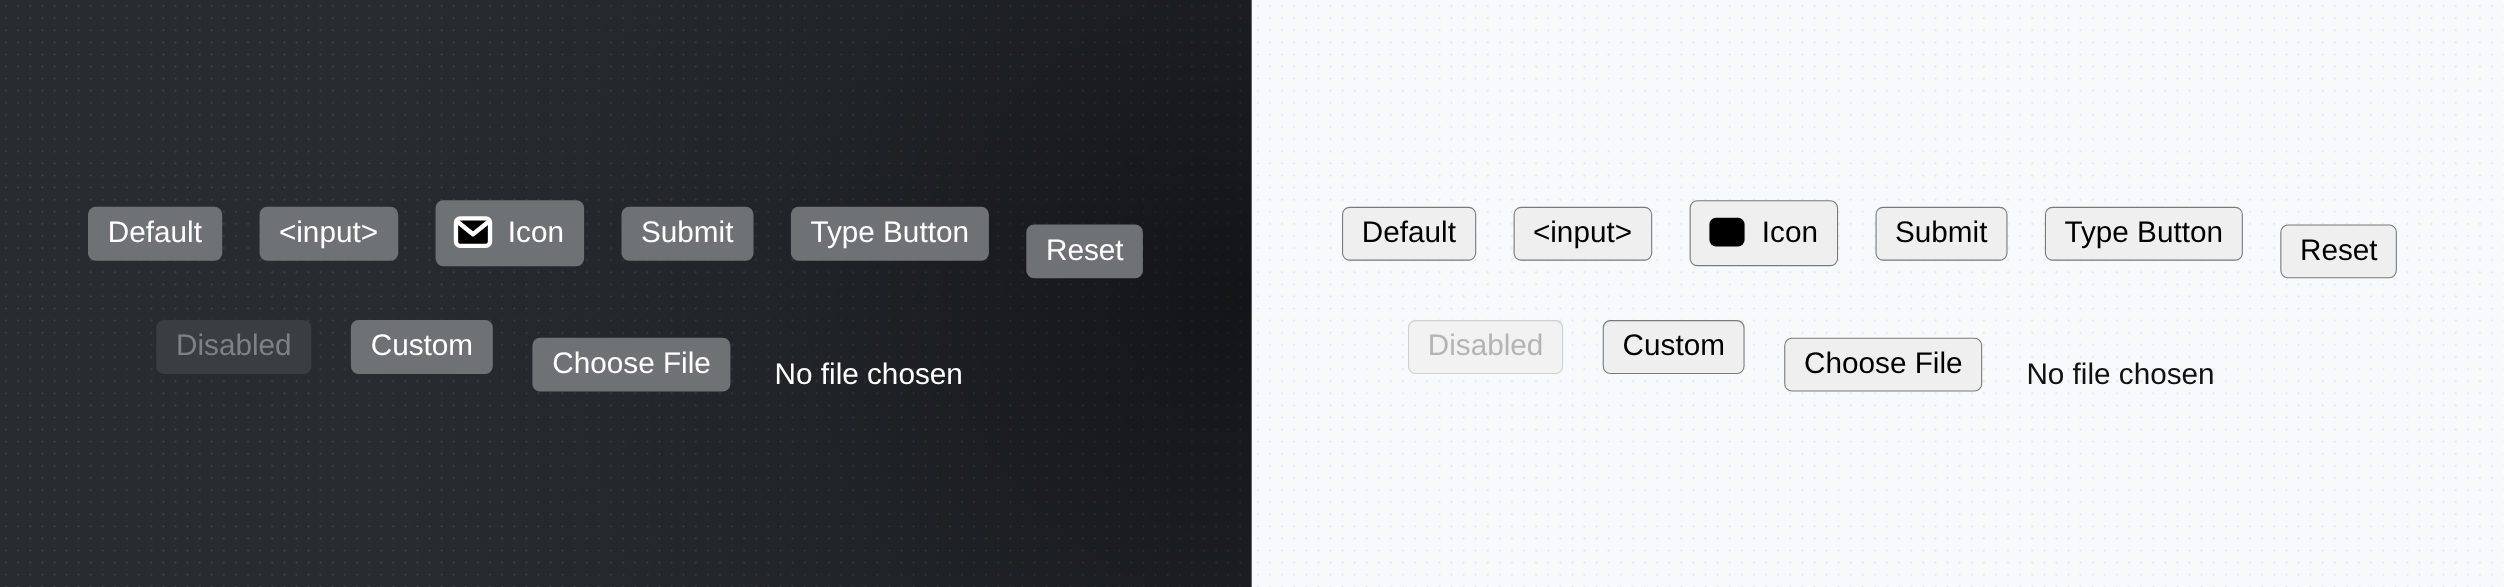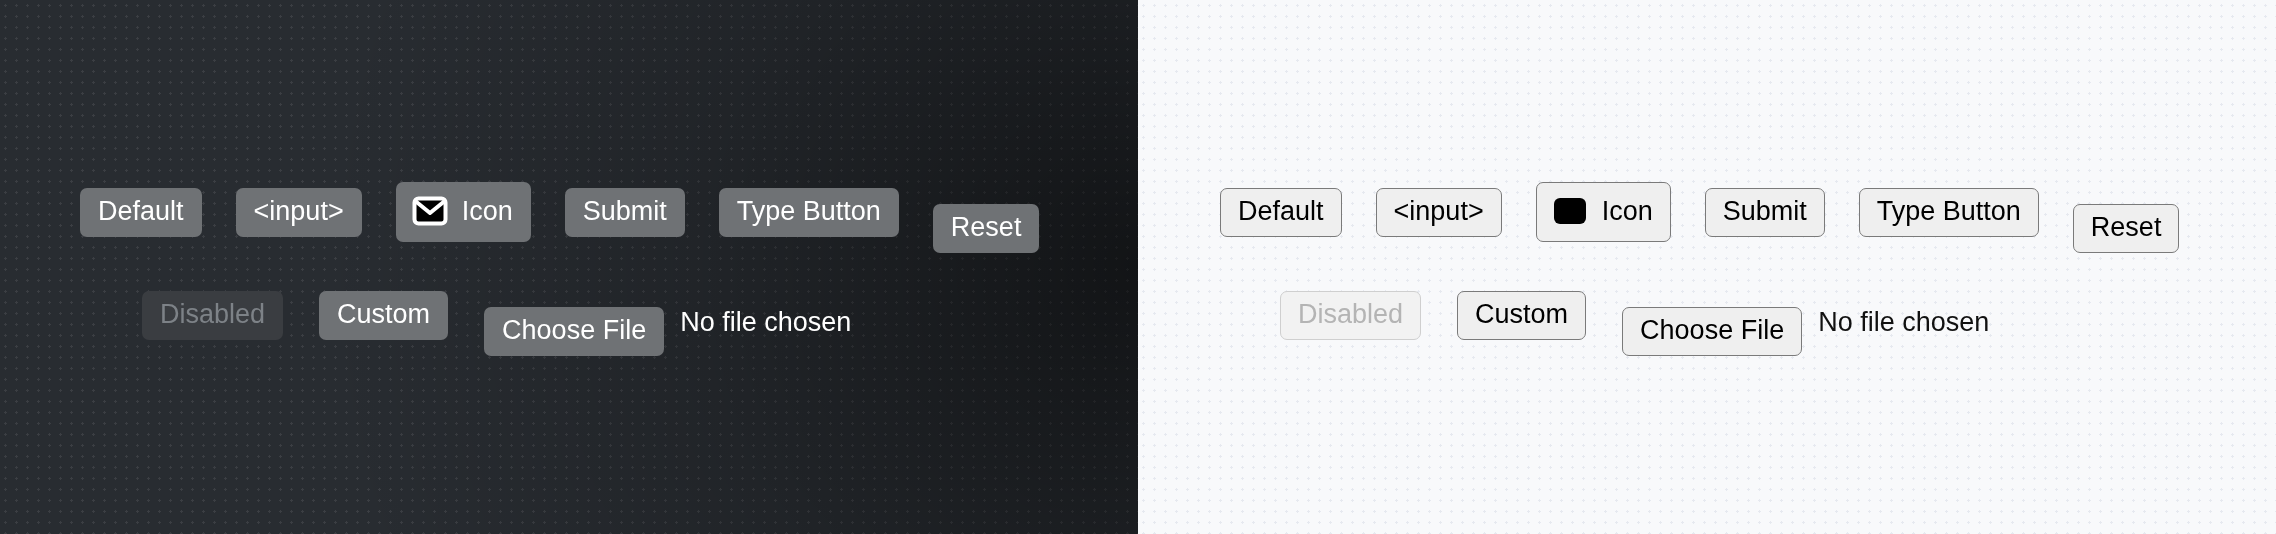--- a/index.html
+++ b/index.html
@@ -115,21 +115,22 @@
 
   
   .ctl { margin-right: 36px; }
   .ctl:last-child { margin-right: 0; margin-top: 32px; }
 
   .row-1 .ctl { margin-right: 34px; }
   .row-2 .ctl { margin-right: 36px; }
 
   .filebox {
     display: inline-flex;
-    align-items: flex-start;
+    align-items: flex-end;
+    gap: 24px;
   }
   .filebox .file-label { margin-left: 16px; }
 
   
   .icon-wrap {
     display: inline-flex;
     align-items: center;
     margin-right: 14px;
   }
   .mail-icon { display: block; }

